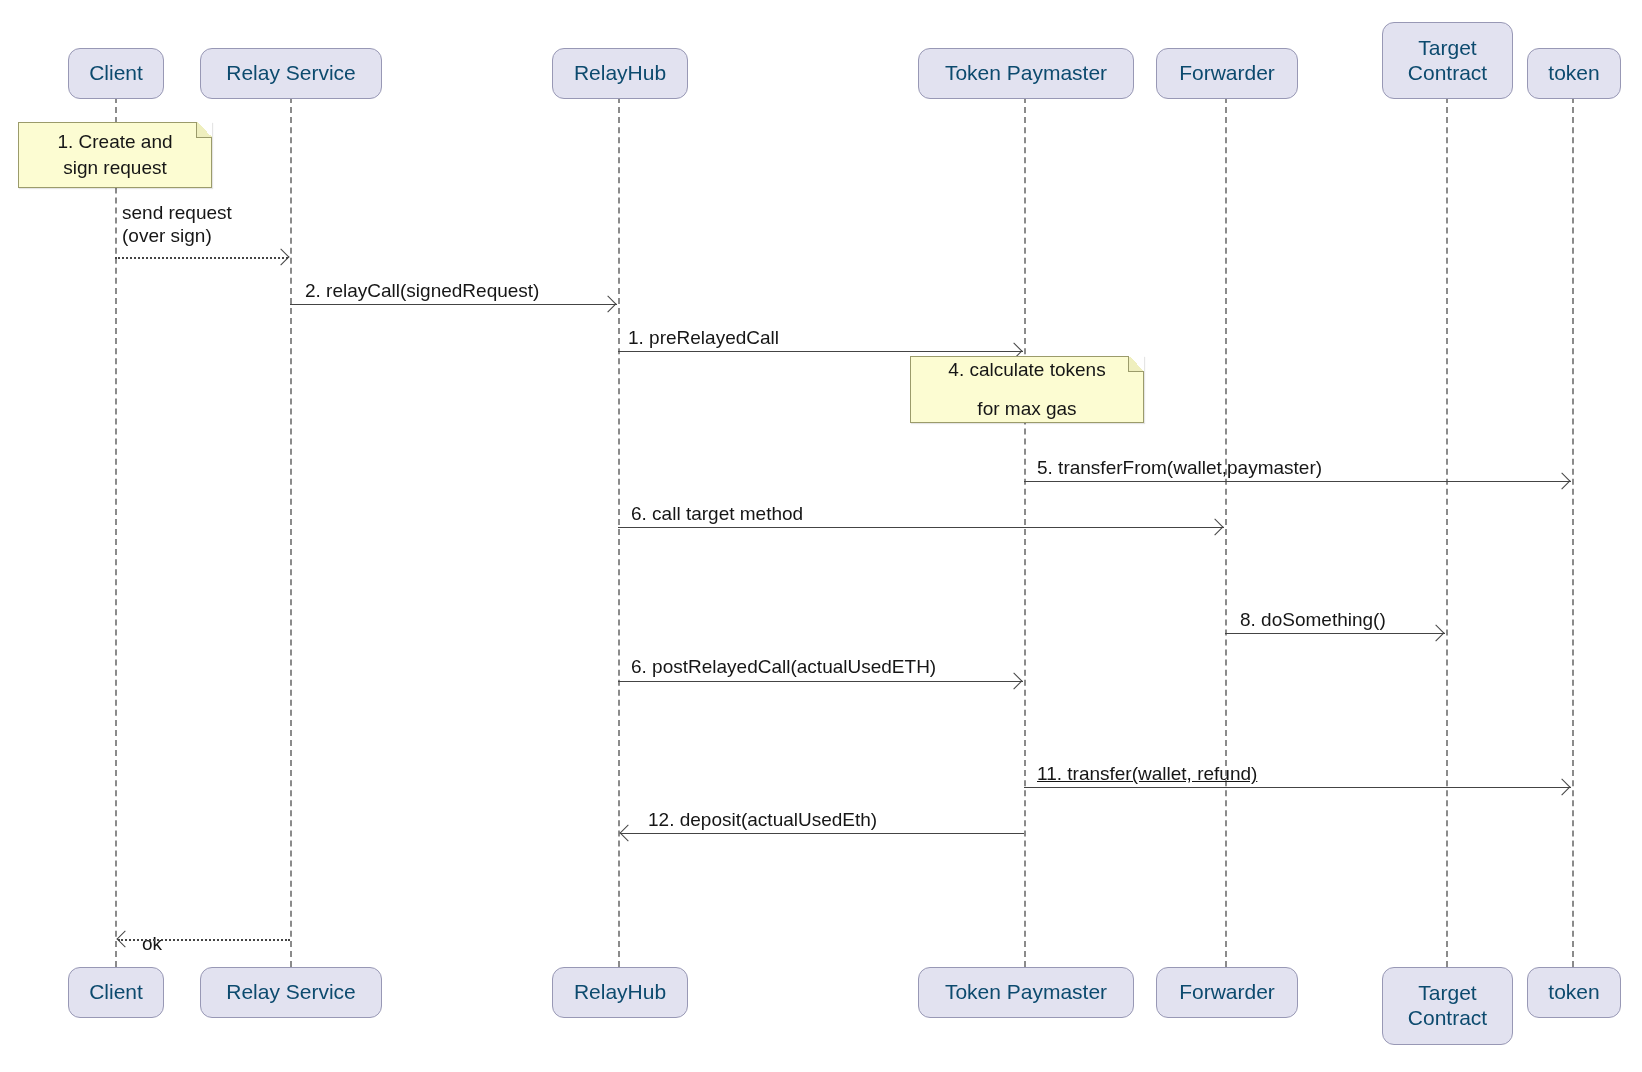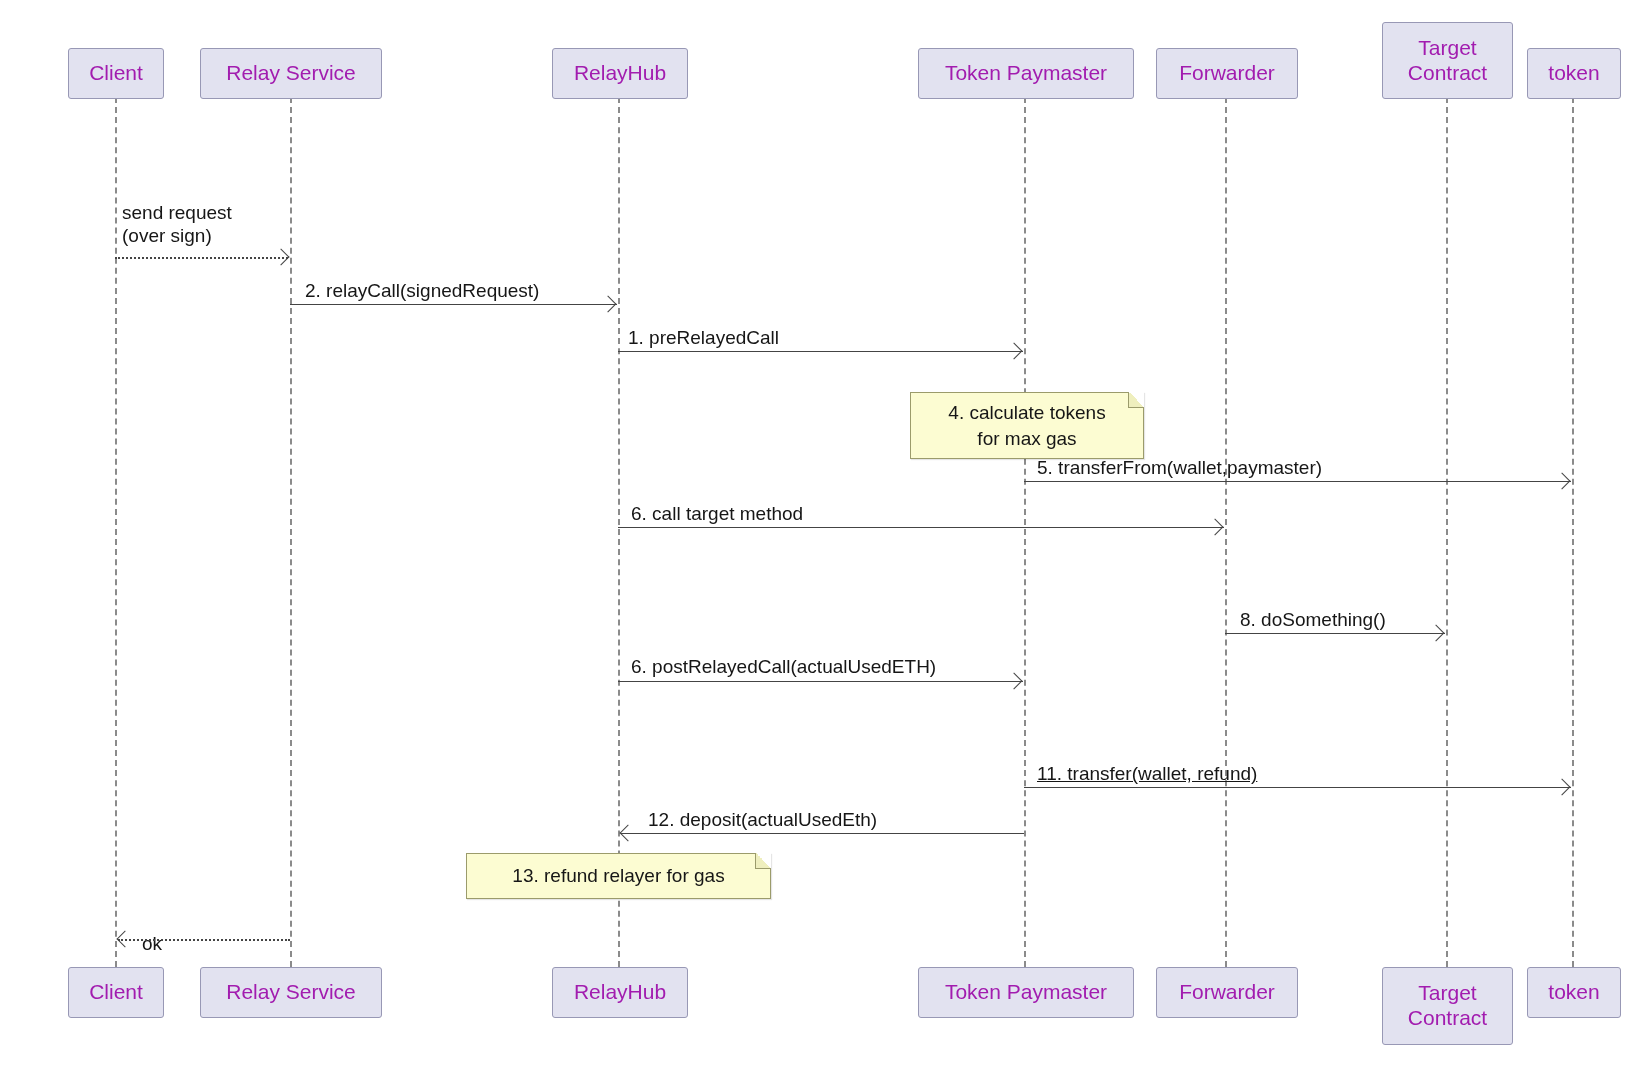--- a/index.html
+++ b/index.html
@@ -12,23 +12,23 @@
     --text_color:#161616;
   }
   html,body{margin:0;padding:0;background:#ffffff;}
   #canvas{
     position:relative;width:1642px;height:1072px;background:#ffffff;
     font-family:"Liberation Sans","DejaVu Sans",sans-serif;color:var(--text_color);
     overflow:hidden;
   }
   .pbox{
     position:absolute;background:var(--participant_fill);
-    border:1.6px solid var(--participant_border);border-radius:3px;
+    border:1.6px solid var(--participant_border);border-radius:12px;
     display:flex;align-items:center;justify-content:center;text-align:center;
-    font-size:21px;color:#a21caf;line-height:1.18;
+    font-size:21px;color:#0c4a6e;line-height:1.18;
   }
   .lifeline{position:absolute;width:0;border-left:2px dashed var(--lifeline_color);}
   .mline{position:absolute;height:0;border-top:1.7px solid var(--line_color);}
   .mline.dotted{border-top-style:dotted;border-top-width:2.2px;}
   .head{position:absolute;width:11px;height:11px;}
   .head.r{border-top:1.7px solid var(--line_color);border-right:1.7px solid var(--line_color);transform:rotate(45deg);}
   .head.l{border-top:1.7px solid var(--line_color);border-left:1.7px solid var(--line_color);transform:rotate(-45deg);}
   .mlabel{position:absolute;font-size:19px;color:var(--text_color);white-space:nowrap;line-height:23px;}
   .note{
     position:absolute;background:var(--note_fill);border:1.3px solid var(--note_border);
@@ -93,37 +93,42 @@
   <div class="pbox" style="left:1156px;top:967px;width:140px;height:49px;">
       <span>Forwarder</span>
     </div>
   <div class="pbox" style="left:1382px;top:967px;width:129px;height:76px;">
       <span>Target Contract</span>
     </div>
   <div class="pbox" style="left:1527px;top:967px;width:92px;height:49px;">
       <span>token</span>
     </div>
 
+  <div class="note" style="left:18px;top:122px;width:192px;height:64px;">
+    <div class="fold"></div>
+    <div class="line">1. Create and</div>
+    <div class="line">sign request</div>
+  </div>
 
   <div class="mlabel" style="left:122px;top:201px;">
     <div>send request</div>
     <div>(over sign)</div>
   </div>
   <div class="mline dotted" style="left:115px;top:257px;width:173px;"></div>
   <div class="head r" style="left:275px;top:251px;"></div>
 
   <div class="mlabel" style="left:305px;top:279px;">2. relayCall(signedRequest)</div>
   <div class="mline" style="left:290px;top:304px;width:327px;"></div>
   <div class="head r" style="left:602px;top:298px;"></div>
 
   <div class="mlabel" style="left:628px;top:326px;">1. preRelayedCall</div>
   <div class="mline" style="left:618px;top:351px;width:405px;"></div>
   <div class="head r" style="left:1008px;top:345px;"></div>
 
-  <div class="note" style="left:910px;top:392px;width:232px;height:65px;">
+  <div class="note" style="left:910px;top:356px;width:232px;height:65px;justify-content:space-between;">
     <div class="fold"></div>
     <div class="line">4. calculate tokens</div>
     <div class="line">for max gas</div>
   </div>
 
   <div class="mlabel" style="left:1037px;top:456px;">5. transferFrom(wallet,paymaster)</div>
   <div class="mline" style="left:1024px;top:481px;width:547px;"></div>
   <div class="head r" style="left:1556px;top:475px;"></div>
 
   <div class="mlabel" style="left:631px;top:502px;">6. call target method</div>
@@ -141,22 +146,18 @@
 
 
   <div class="mlabel" style="left:1037px;top:762px;text-decoration:underline;">11. transfer(wallet, refund)</div>
   <div class="mline" style="left:1024px;top:787px;width:547px;"></div>
   <div class="head r" style="left:1556px;top:781px;"></div>
 
   <div class="mlabel" style="left:648px;top:808px;">12. deposit(actualUsedEth)</div>
   <div class="mline" style="left:621px;top:833px;width:403px;"></div>
   <div class="head l" style="left:622px;top:827px;"></div>
 
-  <div class="note" style="left:466px;top:853px;width:303px;height:44px;">
-    <div class="fold"></div>
-    <div class="line">13. refund relayer for gas</div>
-  </div>
 
   <div class="mlabel" style="left:142px;top:912px;margin-top:20px;">ok</div>
   <div class="mline dotted" style="left:118px;top:939px;width:172px;"></div>
   <div class="head l" style="left:119px;top:933px;"></div>
 
 </div>
 
 </body></html>

